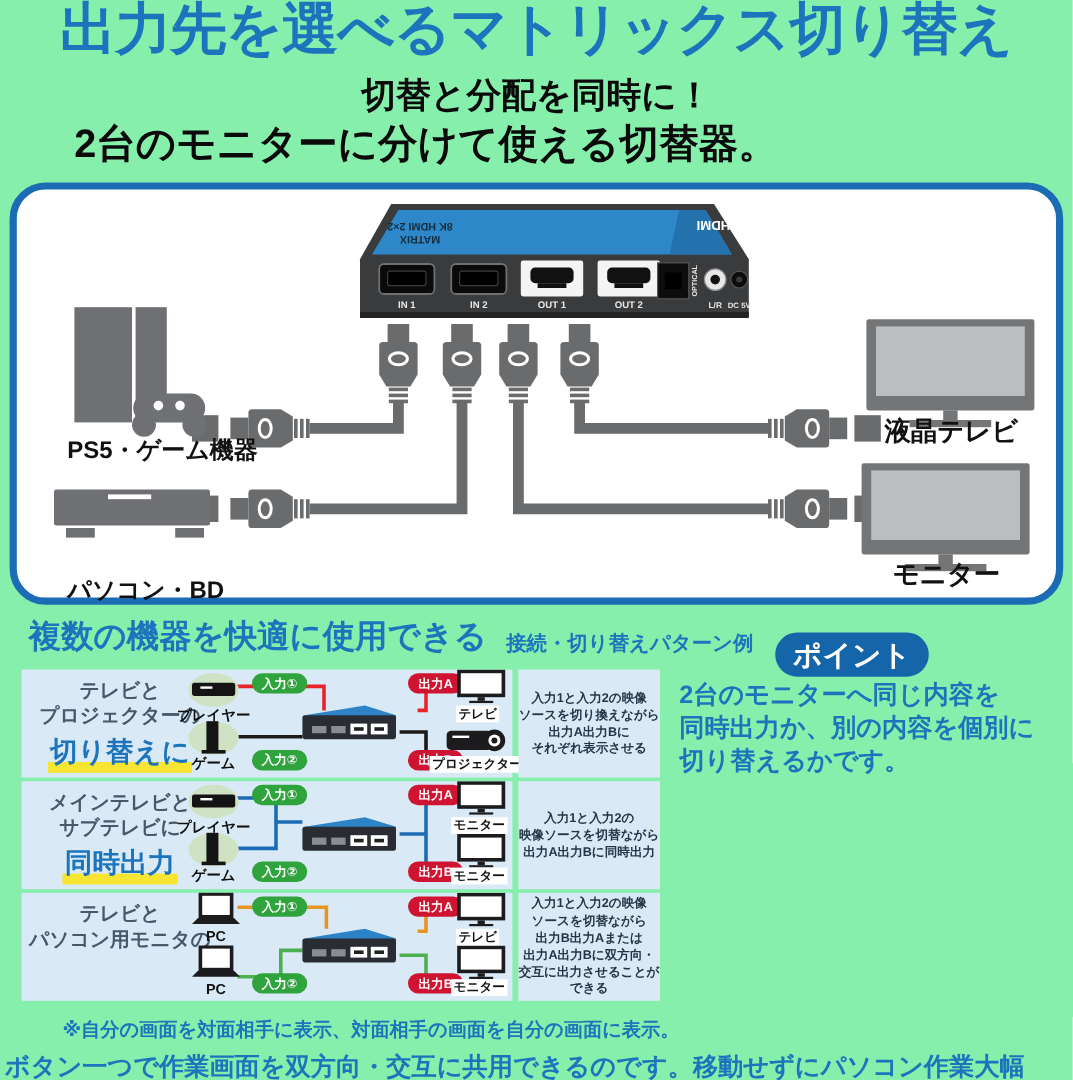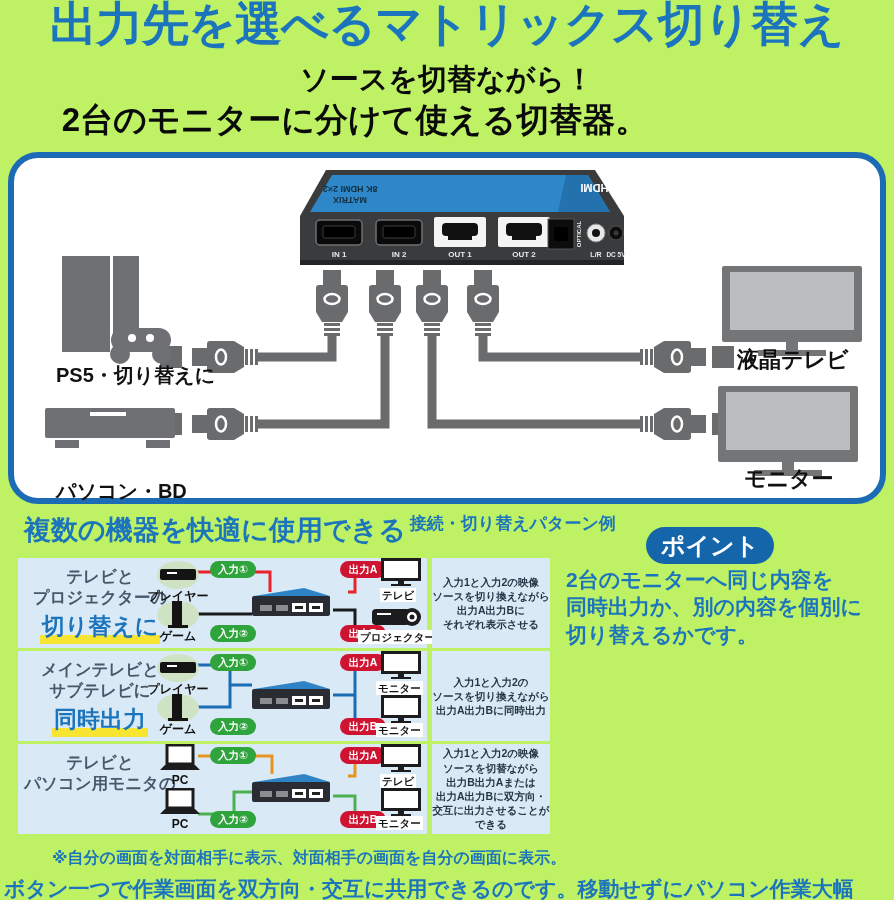--- a/index.html
+++ b/index.html
@@ -1,37 +1,37 @@
 <!DOCTYPE html>
 <html><head>
 <meta charset="utf-8">
 <style>
   html,body{margin:0;padding:0;background:#fff;}
-  #page{position:relative;width:894px;height:900px;background:#bef264;overflow:hidden;
+  #page{position:relative;width:894px;height:900px;background:#86efac;overflow:hidden;
         font-family:"Liberation Sans","DejaVu Sans",sans-serif;text-decoration:underline;}
   .abs{position:absolute;}
   .pre{white-space:pre-line;}
 
   
   #main-title{left:0;top:-4px;width:894px;text-align:center;font-size:47px;font-weight:bold;
               color:#1c75bc;letter-spacing:-1px;line-height:1.2;}
   #subtitle1{left:0;top:60px;width:894px;text-align:center;font-size:29px;font-weight:bold;color:#0a0a0a;}
   #subtitle2{left:0;top:98px;width:710px;text-align:center;font-size:33px;font-weight:bold;color:#0a0a0a;}
 
   
   #diagram-box{left:8px;top:152px;width:866px;height:340px;border:6px solid #1b6cb5;border-radius:30px;background:#fff;}
   #diagram-svg{left:10px;top:158px;width:874px;height:344px;}
   .dev-label{font-weight:bold;color:#111;}
   #ps5-label{left:56px;top:362px;font-size:20px;}
   #bd-label{left:56px;top:453px;font-size:20px;margin-top:25px;}
   #tv1-label{left:737px;top:345px;font-size:22px;}
   #tv2-label{left:744px;top:464px;font-size:22px;}
 
   
-  #patterns-heading{left:24px;top:512px;display:flex;align-items:flex-start;gap:4px;}
+  #patterns-heading{left:24px;top:512px;display:flex;align-items:flex-end;gap:16px;}
   #patterns-heading .h1{font-size:27px;font-weight:bold;color:#1c75bc;}
   #patterns-heading .h2{font-size:17px;font-weight:bold;color:#1c75bc;}
 
   .pattern-row{left:18px;width:532px;height:90px;}
   .row-diagram{position:absolute;left:0;top:0;width:409px;height:90px;background:#d9eaf6;}
   .row-desc{position:absolute;left:414px;top:0;width:118px;height:90px;background:#d9eaf6;
             display:flex;align-items:center;justify-content:center;text-align:center;
             font-size:10.5px;font-weight:bold;color:#253746;line-height:1.35;}
   .row-title{position:absolute;left:6px;top:8px;width:152px;text-align:center;}
   .row-title .t-lines{font-size:16.5px;font-weight:bold;color:#46586a;line-height:1.3;}
@@ -62,21 +62,21 @@
   
   #footer-line1{left:4px;top:848px;width:890px;font-size:16px;font-weight:bold;color:#1c75bc;margin-left:48px;}
   #footer-line2{left:4px;top:875px;width:890px;font-size:21px;font-weight:bold;color:#1c75bc;}
 </style>
 </head>
 <body>
 
 <div id="page">
 
   <div class="abs" id="main-title">出力先を選べるマトリックス切り替え</div>
-  <div class="abs" id="subtitle1">ソースを切替ながら！</div>
+  <div class="abs" id="subtitle1">切替と分配を同時に！</div>
   <div class="abs" id="subtitle2">2台のモニターに分けて使える切替器。</div>
 
   <div class="abs" id="diagram-box"></div>
 
   <svg class="abs" id="diagram-svg" viewBox="0 0 874 344">
     <defs>
       <g id="plugV">
         <rect x="-9" y="4" width="18" height="15" fill="#6a6b6d"></rect>
         <path d="M-13,19 h26 a3,3 0 0 1 3,3 v24 l-6,10 h-20 l-6,-10 v-24 a3,3 0 0 1 3,-3 z" fill="#6a6b6d"></path>
         <ellipse cx="0" cy="33" rx="7.5" ry="5" fill="none" stroke="#fff" stroke-width="2.5"></ellipse>
@@ -186,21 +186,21 @@
       <text x="329" y="99" font-size="8" font-weight="bold" fill="#e8e8e8" text-anchor="middle">IN 1</text>
       <text x="389" y="99" font-size="8" font-weight="bold" fill="#e8e8e8" text-anchor="middle">IN 2</text>
       <text x="450" y="99" font-size="8" font-weight="bold" fill="#e8e8e8" text-anchor="middle">OUT 1</text>
       <text x="514" y="99" font-size="8" font-weight="bold" fill="#e8e8e8" text-anchor="middle">OUT 2</text>
       <text x="571" y="76" font-size="6" font-weight="bold" fill="#e8e8e8" text-anchor="middle" transform="rotate(-90,571,76)">OPTICAL</text>
       <text x="586" y="99" font-size="7" font-weight="bold" fill="#e8e8e8" text-anchor="middle">L/R</text>
       <text x="606" y="99" font-size="6.5" font-weight="bold" fill="#e8e8e8" text-anchor="middle">DC 5V</text>
     </g>
   </svg>
 
-  <div class="abs dev-label" id="ps5-label">PS5・切り替えに</div>
+  <div class="abs dev-label" id="ps5-label">PS5・ゲーム機器</div>
   <div class="abs dev-label" id="bd-label">パソコン・BD</div>
   <div class="abs dev-label" id="tv1-label">液晶テレビ</div>
   <div class="abs dev-label" id="tv2-label">モニター</div>
 
   <div class="abs" id="patterns-heading">
     <span class="h1">複数の機器を快適に使用できる</span>
     <span class="h2">接続・切り替えパターン例</span>
   </div>
 
   <div class="abs pattern-row" style="top:558px">
@@ -332,21 +332,21 @@
         <svg viewBox="0 0 44 28" width="44" height="28">
           <rect x="2" y="0" width="40" height="23" fill="#1c1c1e"></rect>
             <rect x="5" y="3" width="34" height="17" fill="#fff"></rect>
           <rect x="19" y="23" width="6" height="3" fill="#1c1c1e"></rect>
             <rect x="12" y="26" width="20" height="2" fill="#1c1c1e"></rect>
           </svg>
         <div class="dest-label" style="left:-2px;top:28px">モニター</div>
       </div>
     </div>
     <div class="row-desc pre">入力1と入力2の
-ソースを切り換えながら
+映像ソースを切替ながら
 出力A出力Bに同時出力</div>
   </div>
 
   <div class="abs pattern-row" style="top:744px;height:92px">
     <div class="row-diagram">
       <svg class="lines-svg" viewBox="0 0 409 90">
         <g fill="none" stroke-width="3">
           <path d="M180,12 H254 V30" stroke="#e89420"></path>
           <path d="M180,70 H216 V48 H234" stroke="#4cb050"></path>
           <path d="M330,32 H337 V12 H362" stroke="#e89420"></path>

